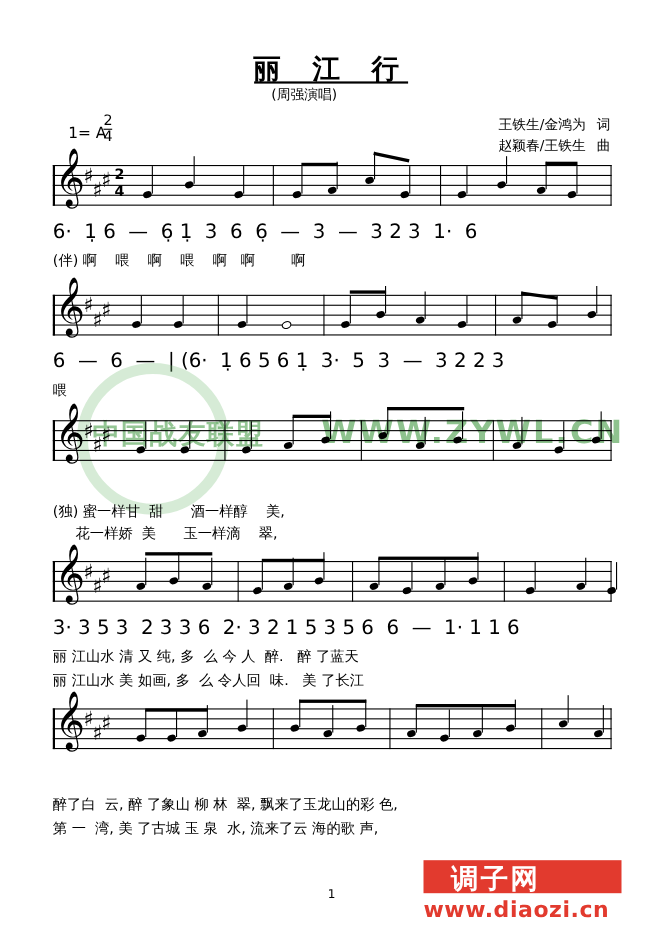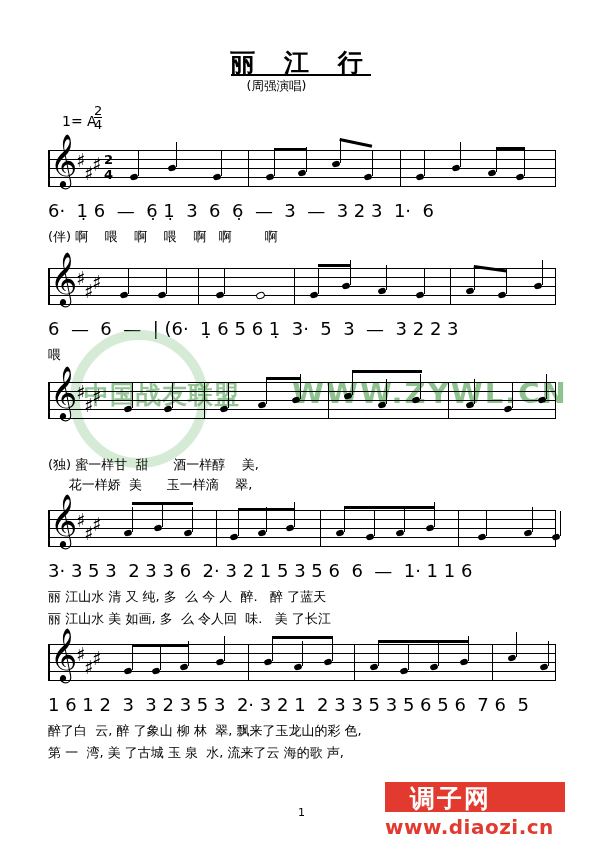--- a/index.html
+++ b/index.html
@@ -260,20 +260,28 @@
 </style>
 </head>
 <body>
 
 <div class="page">
 
   <div class="title">丽 江 行</div>
   <div class="title-underline"></div>
   <div class="subtitle">(周强演唱)</div>
 
+  <div class="credits">
+    <div>
+      <span>王铁生/金鸿为</span><span class="role">词</span>
+    </div>
+    <div>
+      <span>赵颖春/王铁生</span><span class="role">曲</span>
+    </div>
+  </div>
 
   <div class="keysig">1= A</div>
   <div class="meter">
     <span class="num">2</span>
     <span class="den">4</span>
   </div>
 
   <div class="system" style="top:150px;">
     <div class="staff">
       <div class="line"></div>
@@ -510,21 +518,20 @@
         <div class="stem" style="left:420px; top:-8px;"></div>
       <div class="beam" style="left:330px; top:-4px; width:91px;"></div>
       <div class="barline" style="left:444px;"></div>
       <div class="nh" style="left:460px; top:11px;"></div>
         <div class="stem" style="left:468px; top:-12px;"></div>
       <div class="nh" style="left:492px; top:20px;"></div>
         <div class="stem" style="left:500px; top:-3px;"></div>
       <div class="endbar"></div>
     </div>
   </div>
-  <div class="jianpu" style="top:694px;">1 6 1 2  3  3 2 3 5 3  2· 3 2 1  2 3 3 5 3 5 6 5 6  7 6  5</div>
   <div class="lyrics" style="top:722px;">醉了白  云, 醉 了象山 柳 林  翠, 飘来了玉龙山的彩 色,</div>
   <div class="lyrics" style="top:744px;">第 一  湾, 美 了古城 玉 泉  水, 流来了云 海的歌 声,</div>
 
   <div class="pagenum">1</div>
 
   <div class="wm-box"></div>
   <div class="wm-brand">调子网</div>
   <div class="wm-url">www.diaozi.cn</div>
 
 </div>

